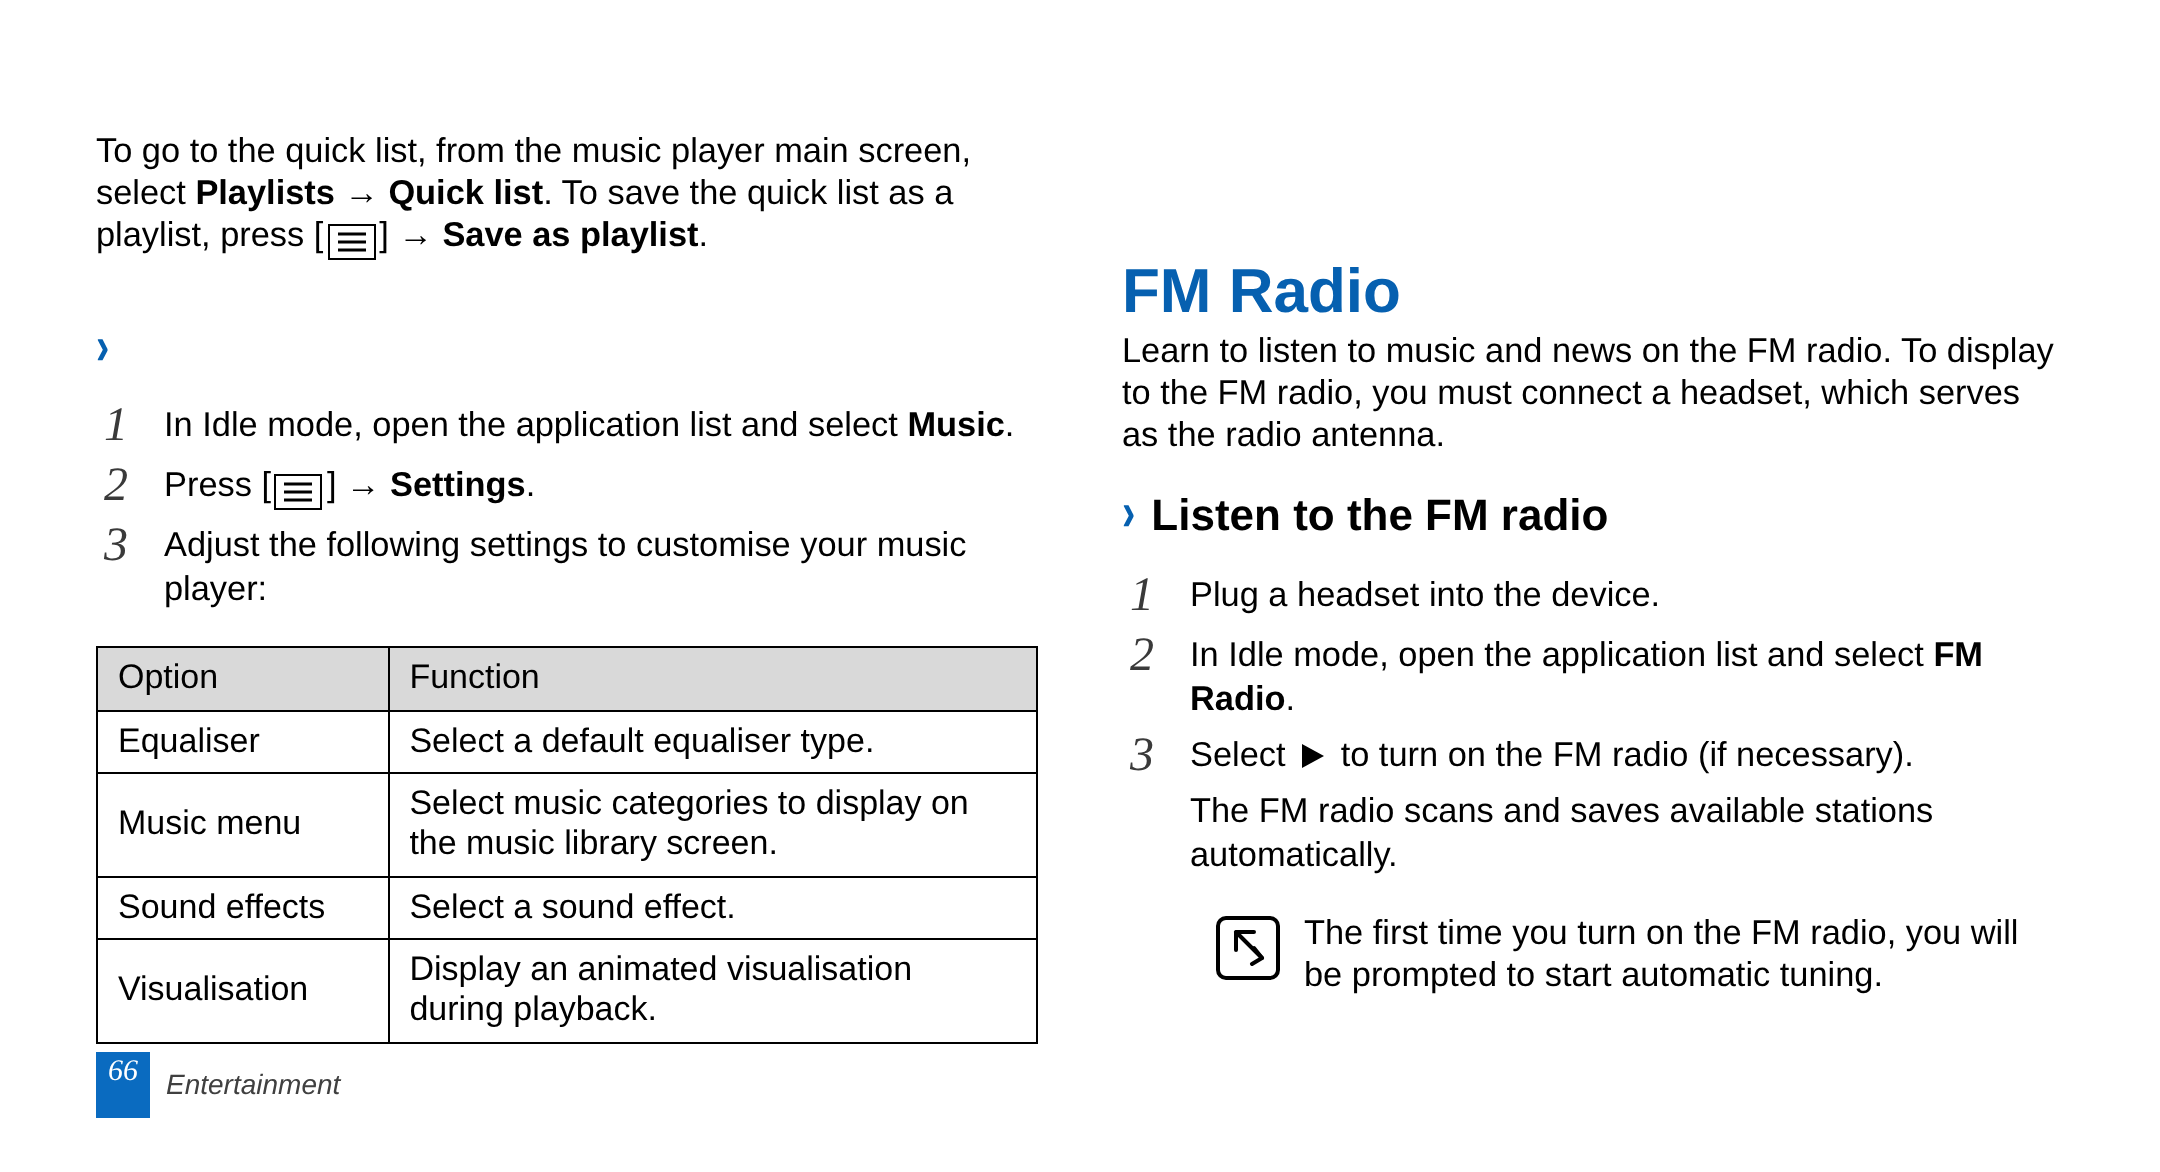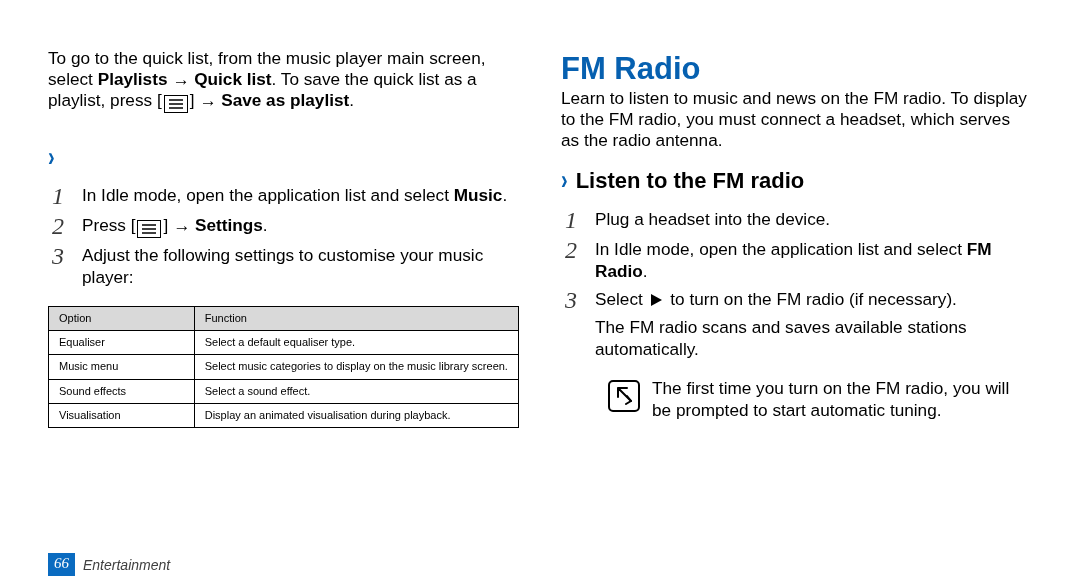--- a/index.html
+++ b/index.html
@@ -11,20 +11,21 @@
     background: #fff;
     color: #000;
   }
   .page {
     display: flex;
     width: 100%;
     height: 100%;
     padding: 48px 48px 10px 48px;
     box-sizing: border-box;
     gap: 42px;
+    align-items: center;
   }
   .col {
     flex: 1;
     display: flex;
     flex-direction: column;
   }
   .intro p {
     margin: 0 0 4px 0;
     font-size: 17.2px;
     line-height: 1.22;
@@ -95,21 +96,21 @@
   .menu-icon svg { display: block; }
   .play-icon {
     display: inline-flex;
     vertical-align: -2px;
     margin: 0 3px 0 1px;
   }
   table.opt {
     border-collapse: collapse;
     width: 100%;
     margin-top: 12px;
-    font-size: 11px;
+    font-size: 17px;
     border-radius: 32px;
   }
   table.opt th, table.opt td {
     border: 1px solid #000;
     padding: 5px 10px;
     text-align: left;
     font-weight: 400;
     line-height: 1.2;
   }
   table.opt th {
@@ -120,21 +121,21 @@
     display: flex;
     align-items: center;
     gap: 8px;
     margin-top: auto;
     padding-top: 4px;
   }
   .page-num {
     background: #0a6bc0;
     color: #fff;
     font-style: italic;
-    padding: 2px 6px 4px 6px;
+    padding: 2px 6px 14px 6px;
     font-size: 15px;
     font-family: Georgia, serif;
   }
   .footer .section {
     font-style: italic;
     color: #404040;
     font-size: 14px;
   }
   .note {
     display: flex;

